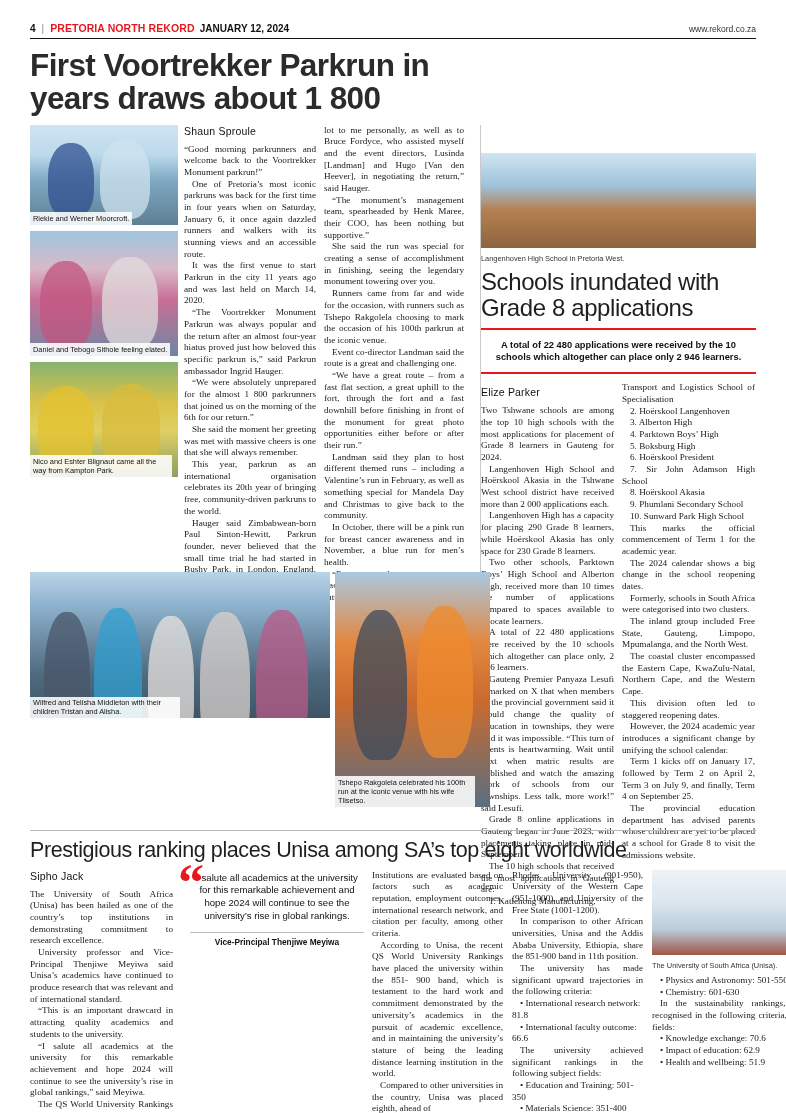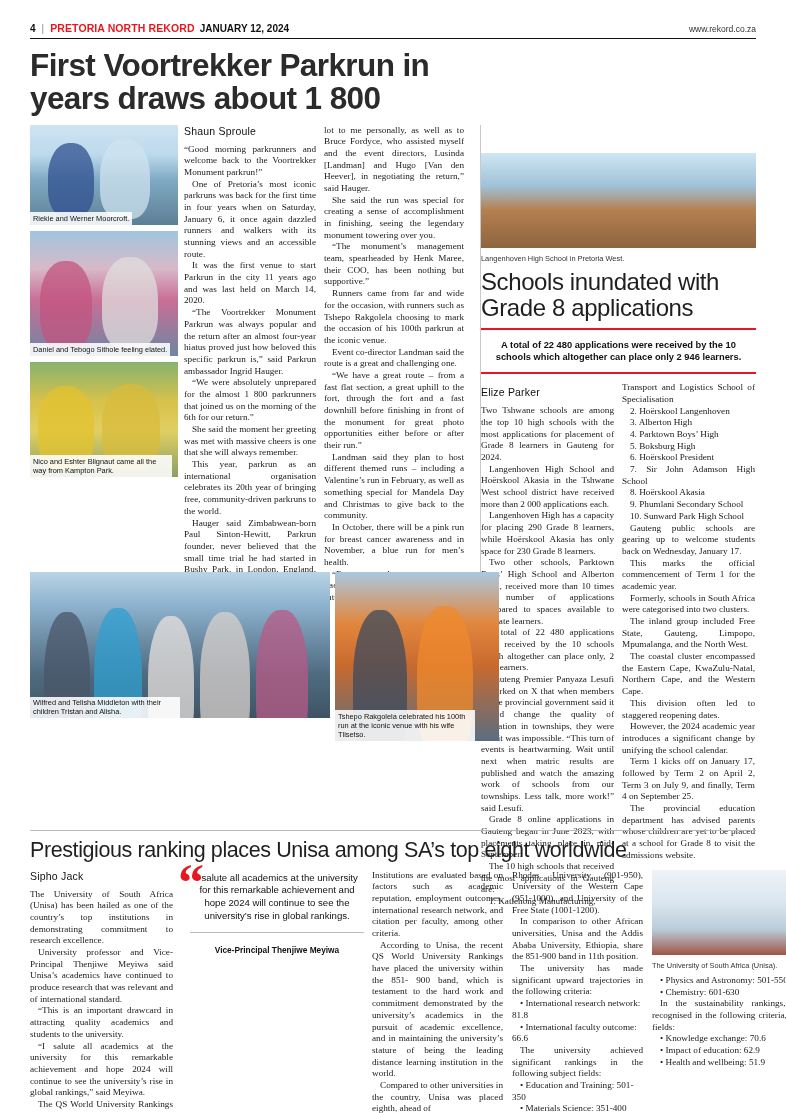--- a/index.html
+++ b/index.html
@@ -47,22 +47,22 @@
 
   
   .ph1{height:100px;background:
         linear-gradient(180deg,#cfe4f2 0%,#bcd9ec 30%,#7fa9c4 55%,#5d7f94 100%);}
   .ph2{height:125px;background:
         linear-gradient(180deg,#9fc6df 0%,#d8b9c8 30%,#c96f96 55%,#6e86a3 100%);}
   .ph3{height:115px;background:
         linear-gradient(180deg,#86b36f 0%,#d9c24a 35%,#e0cf62 60%,#8a9f63 100%);}
   .ph-wide{height:146px;background:
         linear-gradient(180deg,#b9d4e6 0%,#8fb4cf 22%,#6f8fa8 45%,#4f6b80 70%,#3e5465 100%);}
-  .ph-wide2{height:169px;background:
-        linear-gradient(180deg,#a9c8e0 0%,#e2873f 30%,#c96a2e 55%,#5a6e80 100%); padding-left: 9px;}
+  .ph-wide2{height:235px;background:
+        linear-gradient(180deg,#a9c8e0 0%,#e2873f 30%,#c96a2e 55%,#5a6e80 100%);}
   .ph-school{height:95px;background:
         linear-gradient(180deg,#cfe6f3 0%,#9fc1d8 35%,#b5804f 60%,#8d6440 100%);}
   .ph-unisa{height:85px;background:
         linear-gradient(180deg,#eef3f7 0%,#d9e5ee 40%,#b9ccd9 70%,#a05545 100%);}
 
   
   .blob{position:absolute;border-radius:45% 45% 35% 35%;opacity:.75;}
 
   
   .story2{position:absolute;right:30px;top:153px;width:275px;}
@@ -86,21 +86,21 @@
   .s3-quotewrap{width:190px;flex:0 0 190px;padding:0 8px;box-sizing:border-box;position:relative;}
   .s3-c2{width:140px;flex:0 0 140px;padding-right:9px;box-sizing:border-box;}
   .s3-c3{width:140px;flex:0 0 140px;padding-right:9px;box-sizing:border-box;}
   .s3-c4{width:185px;flex:0 0 185px;box-sizing:border-box;}
 
   .quote-mark{position:absolute;left:-4px;top:-6px;font-family:"Liberation Serif",serif;
               font-weight:bold;font-size:52px;color:#e8171f;line-height:.72;}
   .pullquote{font-family:Liberation Sans, sans-serif;font-size:9.6px;line-height:1.32;
              text-align:center;color:#111;padding-top:2px;}
   .pq-attrib{font-family:"Liberation Sans",sans-serif;font-weight:bold;font-size:8.3px;
-             text-align:center;color:#111;margin-top:10px;border-top:1px solid #bbb;padding-top:12px;}
+             text-align:center;color:#111;margin-top:10px;border-top:1px solid #bbb;padding-top:4px;}
   .bullets{margin:0;padding:0;list-style:none;}
   .bullets li{font-size:9.2px;line-height:1.27;text-indent:8px;}
   .bullets li:before{content:"\2022  ";}
 </style>
 </head>
 <body>
 
 <div class="page">
 
   <div class="masthead">
@@ -141,22 +141,22 @@
       <p class="body">“The Voortrekker Monument Parkrun was always popular and the return after an almost four-year hiatus proved just how beloved this specific parkrun is,” said Parkrun ambassador Ingrid Hauger.</p>
       <p class="body">“We were absolutely unprepared for the almost 1 800 parkrunners that joined us on the morning of the 6th for our return.”</p>
       <p class="body">She said the moment her greeting was met with massive cheers is one that she will always remember.</p>
       <p class="body">This year, parkrun as an international organisation celebrates its 20th year of bringing free, community-driven parkruns to the world.</p>
       <p class="body">Hauger said Zimbabwean-born Paul Sinton-Hewitt, Parkrun founder, never believed that the small time trial he had started in Bushy Park, in London, England, would evolve into the beloved institution it is today.</p>
       <p class="body">“Having the parkrun back at last [at the monument] has meant a</p>
     </div>
 
     <div class="col-b">
       <p class="body noind">lot to me personally, as well as to Bruce Fordyce, who assisted myself and the event directors, Lusinda [Landman] and Hugo [Van den Heever], in negotiating the return,” said Hauger.</p>
+      <p class="body">“The monument’s management team, spearheaded by Henk Maree, their COO, has been nothing but supportive.”</p>
       <p class="body">She said the run was special for creating a sense of accomplishment in finishing, seeing the legendary monument towering over you.</p>
-      <p class="body">“The monument’s management team, spearheaded by Henk Maree, their COO, has been nothing but supportive.”</p>
       <p class="body">Runners came from far and wide for the occasion, with runners such as Tshepo Rakgolela choosing to mark the occasion of his 100th parkrun at the iconic venue.</p>
       <p class="body">Event co-director Landman said the route is a great and challenging one.</p>
       <p class="body">“We have a great route – from a fast flat section, a great uphill to the fort, through the fort and a fast downhill before finishing in front of the monument for great photo opportunities either before or after their run.”</p>
       <p class="body">Landman said they plan to host different themed runs – including a Valentine’s run in February, as well as something special for Mandela Day and Christmas to give back to the community.</p>
       <p class="body">In October, there will be a pink run for breast cancer awareness and in November, a blue run for men’s health.</p>
       <p class="body">“Runners can keep an eye on our Facebook page for more details on future runs,” she said.</p>
     </div>
 
     <div class="vrule"></div>
   </div>
@@ -188,22 +188,22 @@
         <p class="body noind">Transport and Logistics School of Specialisation</p>
         <p class="body">2. Hoërskool Langenhoven</p>
         <p class="body">3. Alberton High</p>
         <p class="body">4. Parktown Boys’ High</p>
         <p class="body">5. Boksburg High</p>
         <p class="body">6. Hoërskool President</p>
         <p class="body">7. Sir John Adamson High School</p>
         <p class="body">8. Hoërskool Akasia</p>
         <p class="body">9. Phumlani Secondary School</p>
         <p class="body">10. Sunward Park High School</p>
-        <p class="body">Gauteng public schools are gearing up to welcome students back on Wednesday, January 17.</p>
         <p class="body">This marks the official commencement of Term 1 for the academic year.</p>
+        <p class="body">The 2024 calendar shows a big change in the school reopening dates.</p>
         <p class="body">Formerly, schools in South Africa were categorised into two clusters.</p>
         <p class="body">The inland group included Free State, Gauteng, Limpopo, Mpumalanga, and the North West.</p>
         <p class="body">The coastal cluster encompassed the Eastern Cape, KwaZulu-Natal, Northern Cape, and the Western Cape.</p>
         <p class="body">This division often led to staggered reopening dates.</p>
         <p class="body">However, the 2024 academic year introduces a significant change by unifying the school calendar.</p>
         <p class="body">Term 1 kicks off on January 17, followed by Term 2 on April 2, Term 3 on July 9, and finally, Term 4 on September 25.</p>
         <p class="body">The provincial education department has advised parents whose children are yet to be placed at a school for Grade 8 to visit the admissions website.</p>
       </div>
     </div>
   </div>

